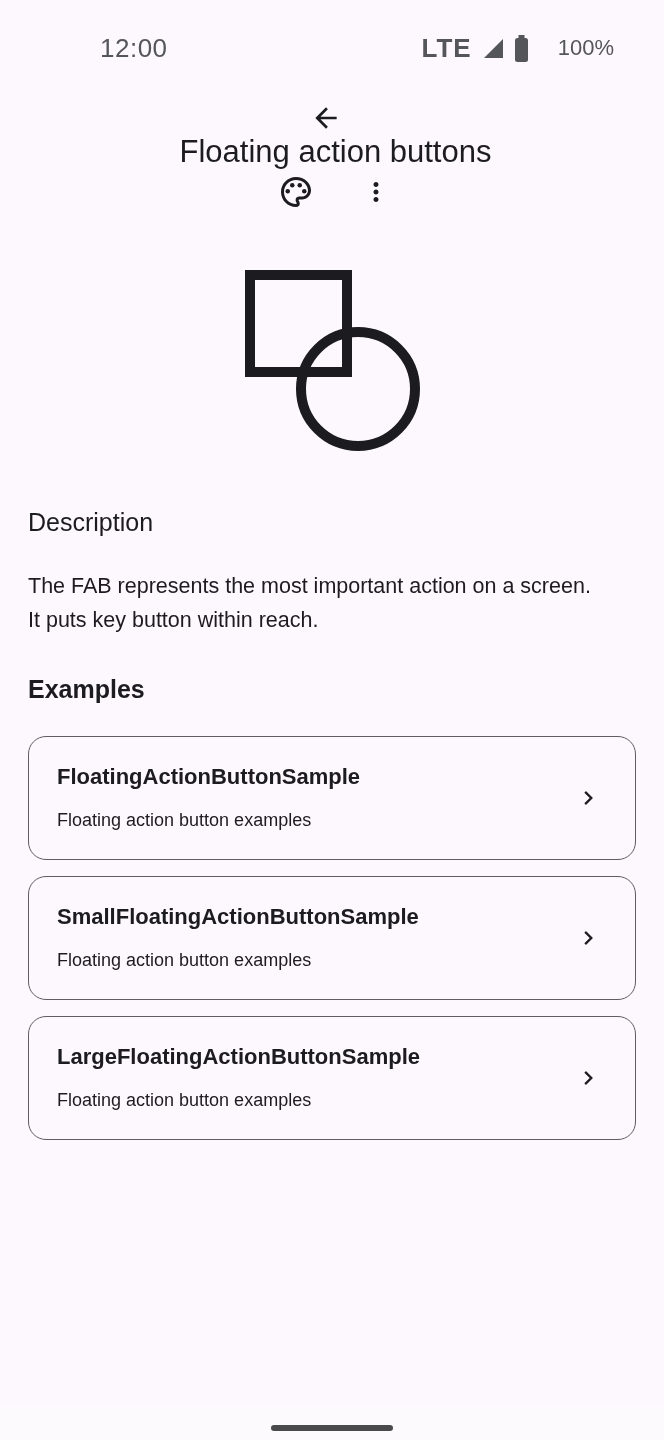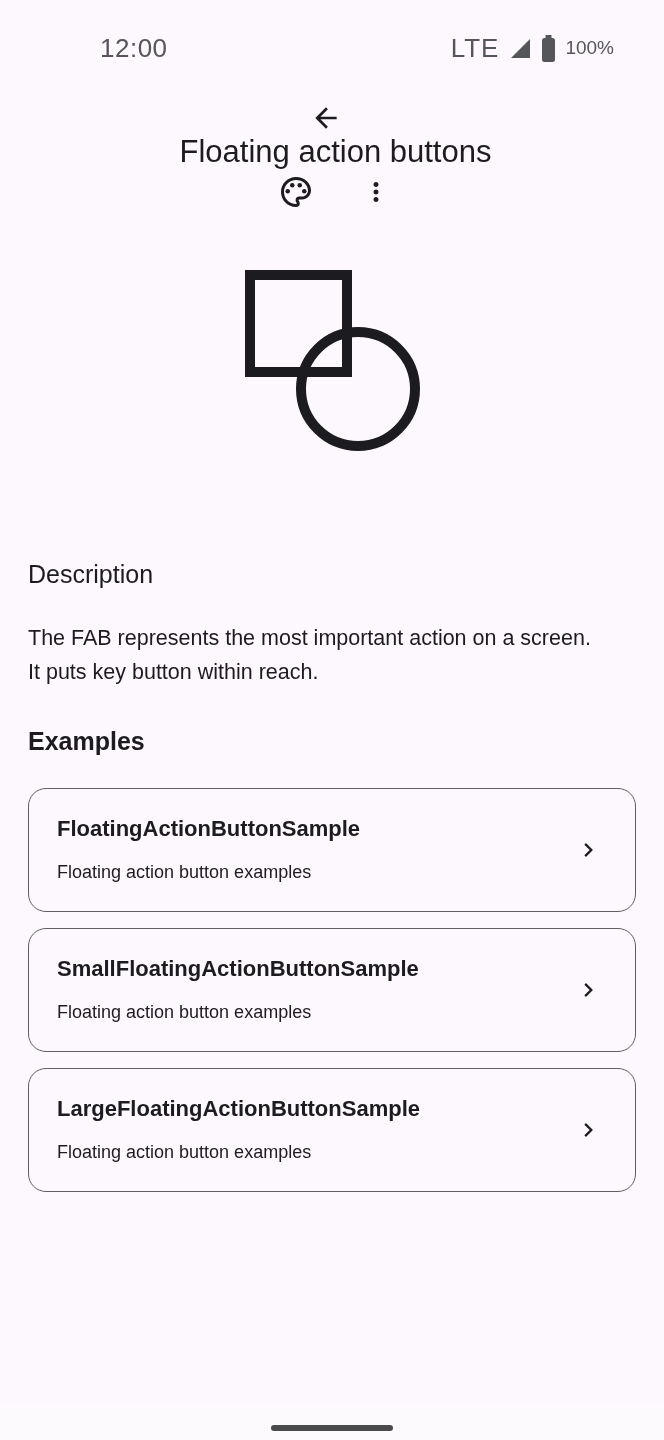--- a/index.html
+++ b/index.html
@@ -16,22 +16,22 @@
   .status-bar {
     height: 90px;
     display: flex;
     align-items: center;
     justify-content: space-between;
     padding: 6px 50px 0 100px;
     color: #55565A;
   }
   .status-time { font-size: 26px; letter-spacing: 0.5px; }
   .status-right { display: flex; align-items: center; gap: 9px; }
-  .status-net { font-size: 26px; letter-spacing: 1px; }
-  .status-pct { font-size: 19px; }
+  .status-net { font-size: 26px; letter-spacing: 1px; font-weight: bold; }
+  .status-pct { font-size: 22px; margin-left: 20px; }
   .sicon { display: inline-flex; }
 
   
   .app-bar {
     height: 96px;
     display: flex;
     align-items: center;
     padding: 12px 26px 0 33px;
     flex-direction: column;
   }
@@ -58,21 +58,21 @@
   }
 
   
   .content { padding: 0 28px; }
   .section-heading {
     font-size: 25px;
     font-weight: 400;
     line-height: 30px;
     color: #1C1B1F;
   }
-  .desc-heading { margin-top: 108px; }
+  .desc-heading { margin-top: 56px; }
   .desc-body {
     margin-top: 32px;
     font-size: 21.5px;
     line-height: 34px;
     color: #1D1B20;
     max-width: 580px;
   }
   .examples-heading { margin-top: 37px; font-weight: bold; }
 
   .card-list { margin-top: 32px; display: flex; flex-direction: column; gap: 16px; }

